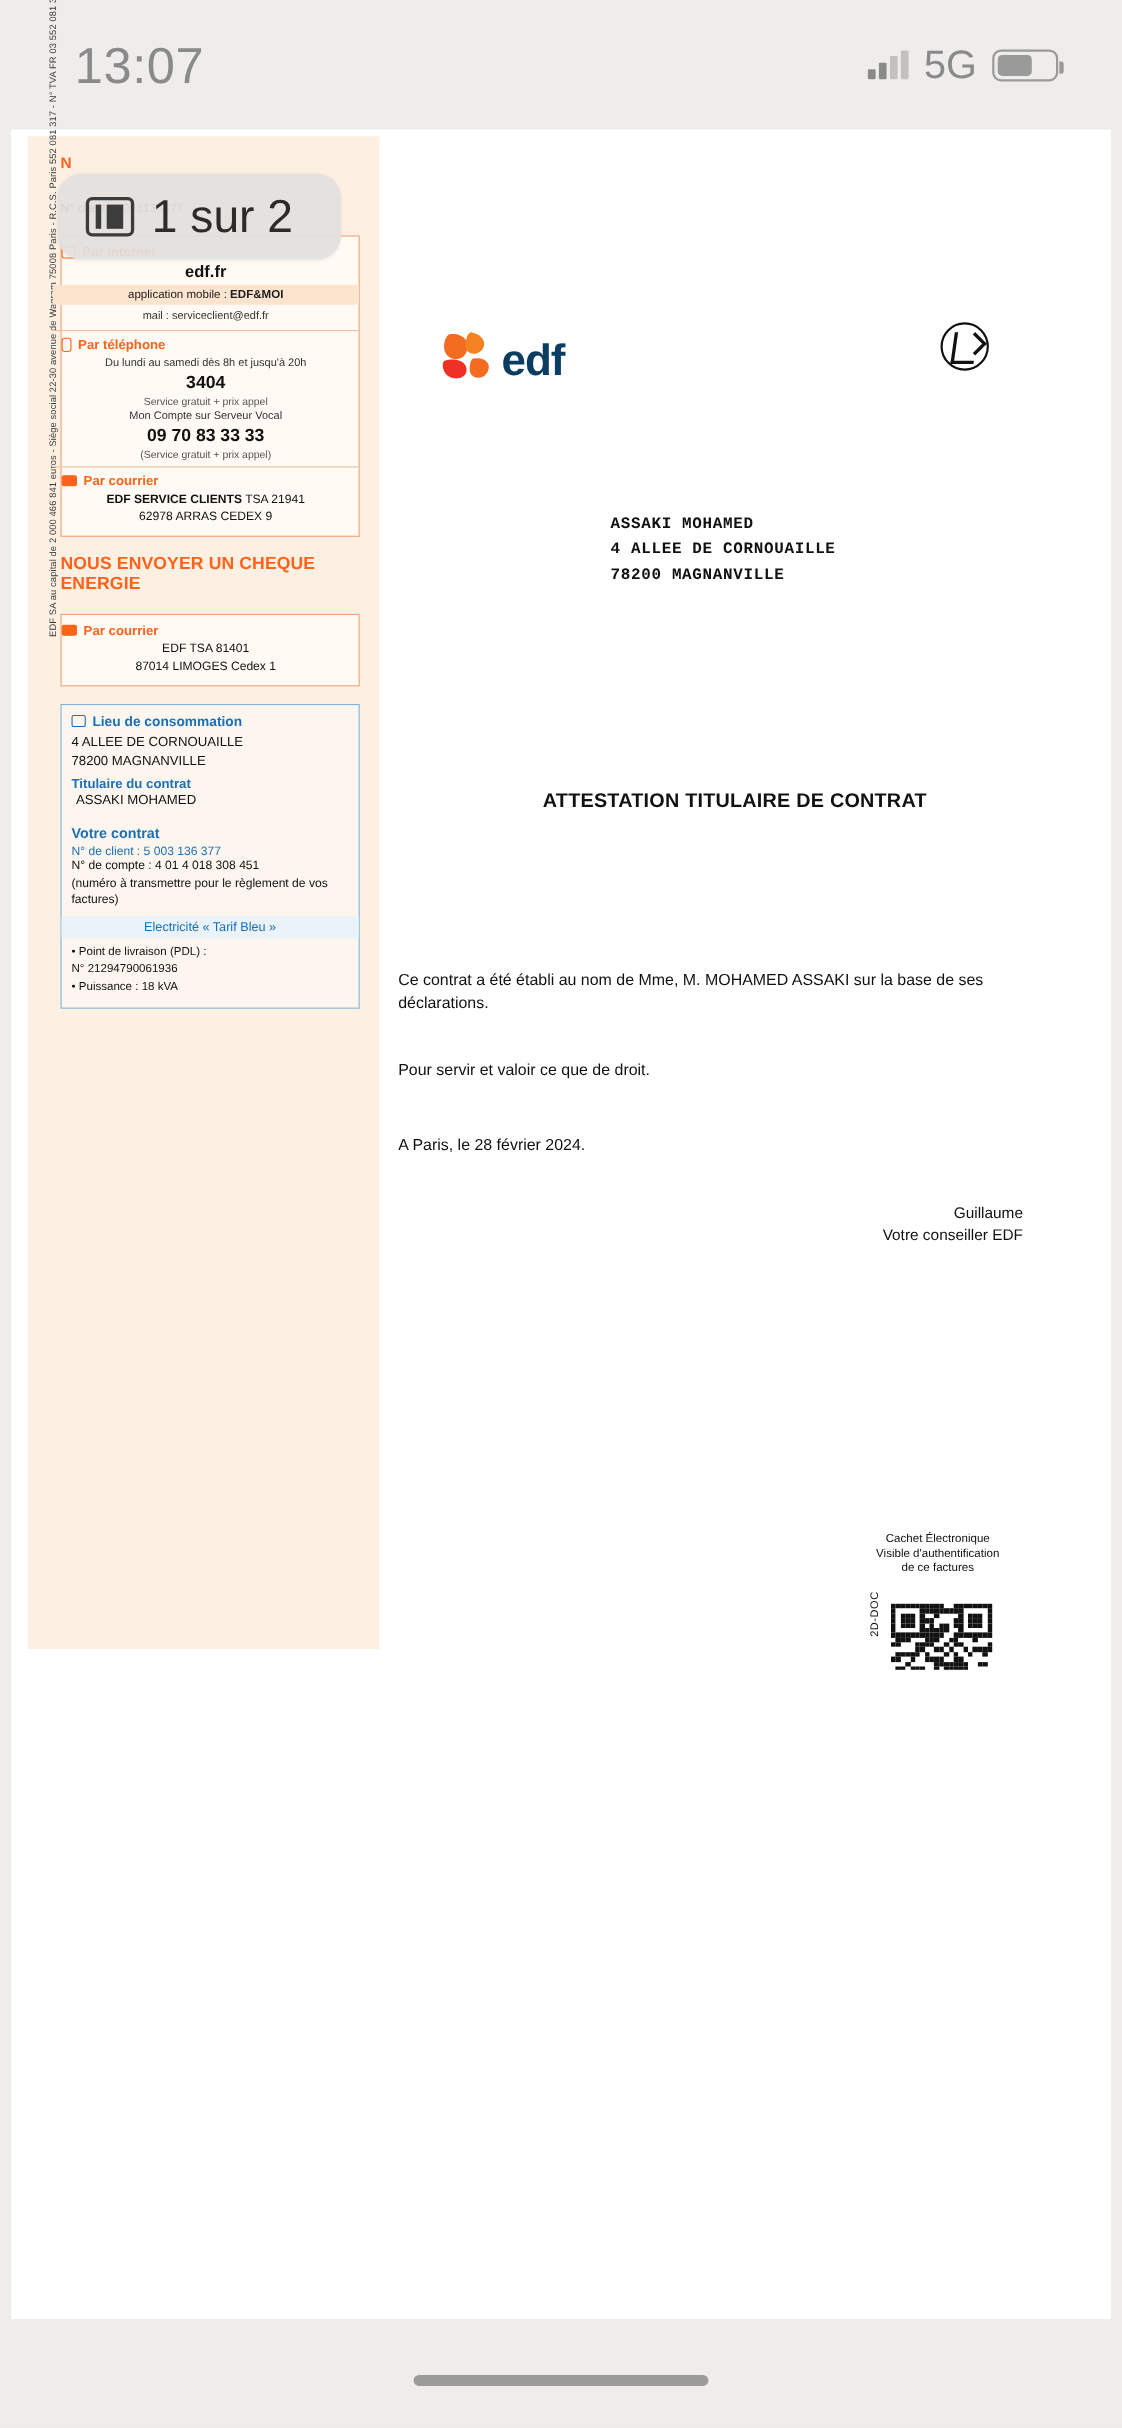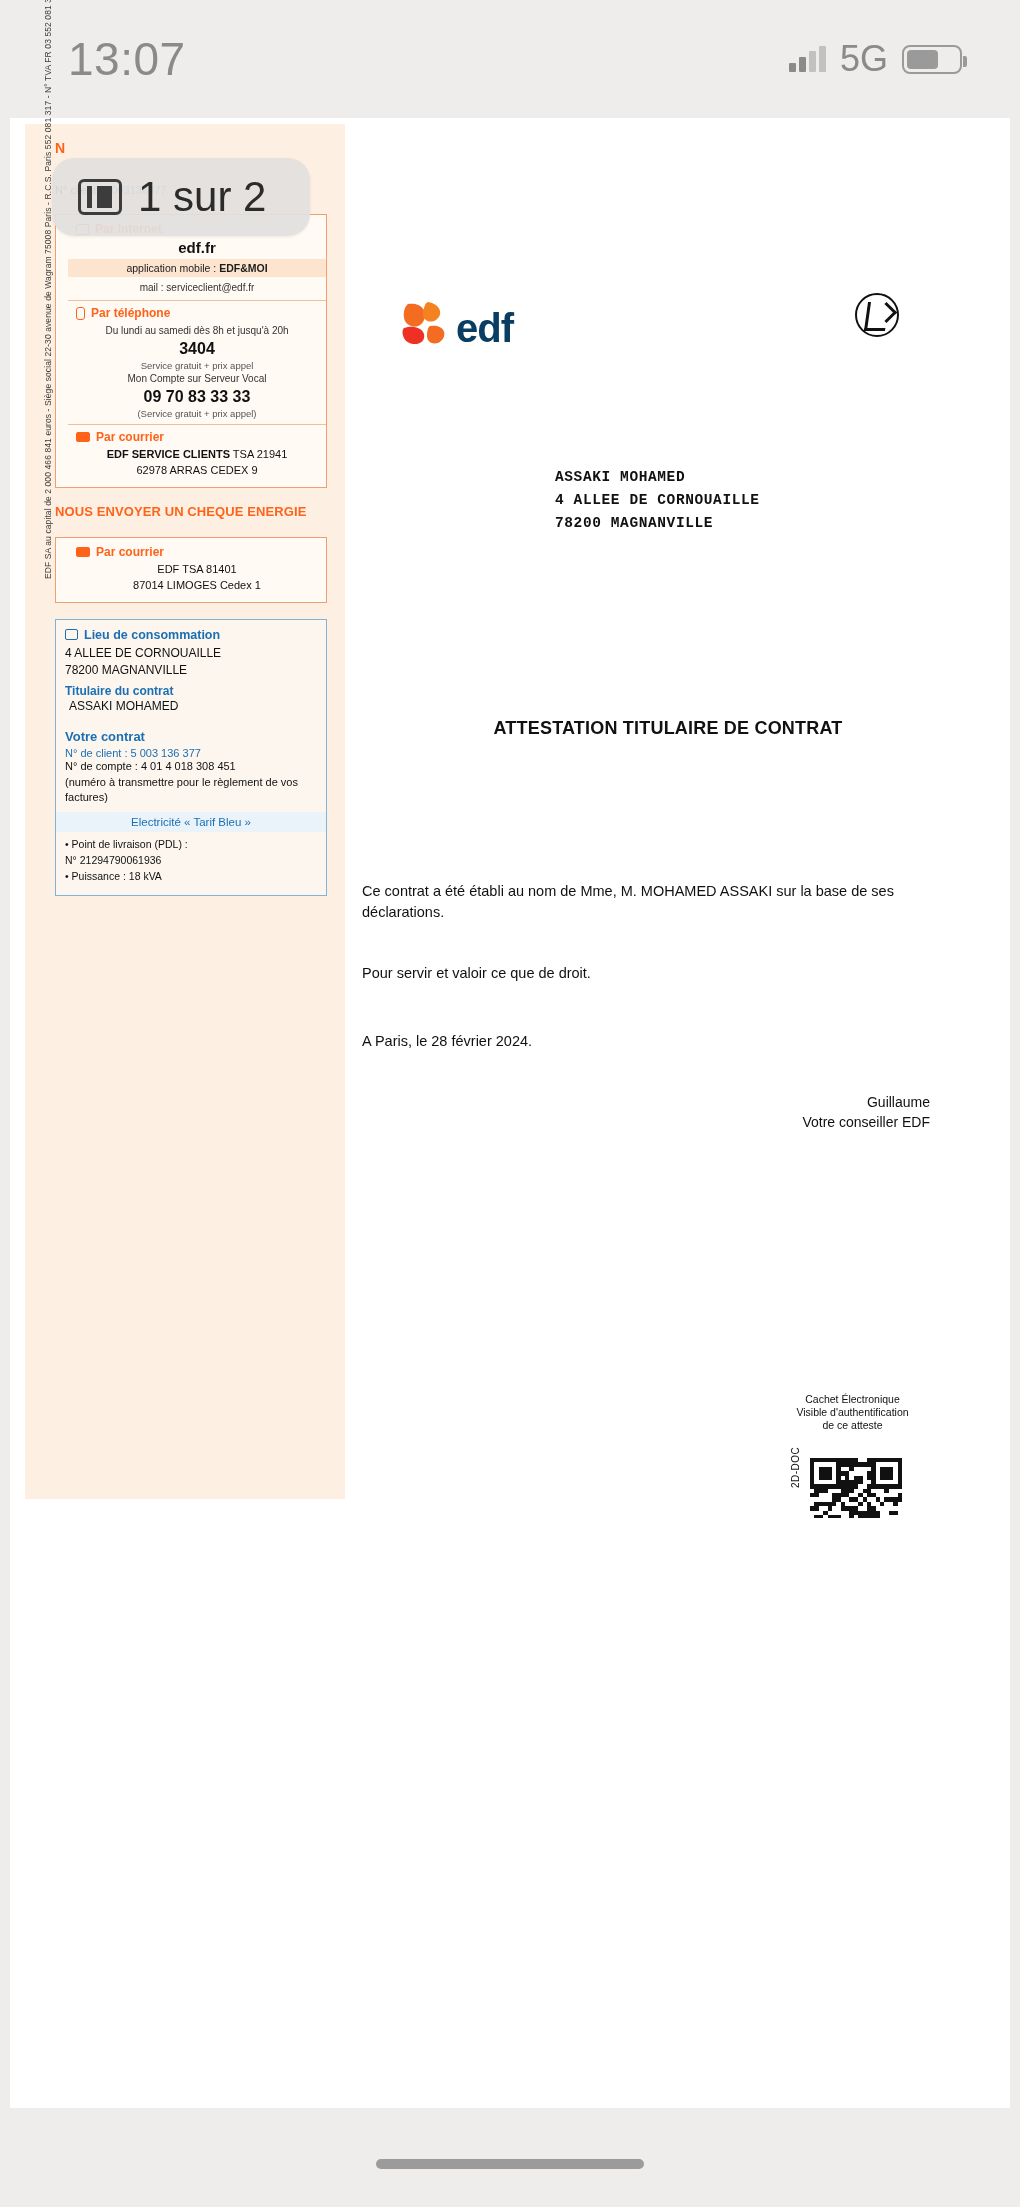--- a/index.html
+++ b/index.html
@@ -87,21 +87,21 @@
   .lc-inner { position: absolute; left: 30px; top: 16px; width: 272px; }
 
   .brand-top { font-size: 14px; font-weight: bold; color: #ff6319; letter-spacing: 0.2px; }
   .client-line { font-size: 11px; color: #333; margin-top: 28px; }
   .client-line span { color: #1a6fb5; }
 
   .panel {
     border: 1px solid #f0a070;
     background: #fffaf4;
     margin-top: 18px;
-    padding: 7px 8px 8px 20px;
+    padding: 7px 8px 8px 0;
   }
   .panel-2 { background: #fffaf4; }
   .panel h4 {
     color: #ff6319; font-size: 12px; font-weight: bold;
     display: flex; align-items: center; gap: 6px; margin-bottom: 3px;
   }
   .mini-icon {
     display: inline-block; width: 13px; height: 11px;
     border: 1.4px solid #ff6319; border-radius: 2px;
   }
@@ -116,21 +116,21 @@
     text-align: center; padding: 3px 0; margin: 3px -8px;
   }
   .orange-band b { font-weight: bold; }
   .thin { font-size: 10px; color: #333; text-align: center; padding: 2px 0; }
   .rule { border-top: 1px solid #f0c09a; margin: 5px -8px; }
   .small-grey { font-size: 9.5px; color: #555; text-align: center; }
   .courrier-body { font-size: 11px; color: #111; text-align: center; line-height: 1.45; }
   .courrier-body b { font-weight: bold; }
 
   .cheque-title {
-    color: #ff6319; font-size: 13px; font-weight: bold;
+    color: #ff6319; font-size: 16px; font-weight: bold;
     margin: 16px 0 0 0; letter-spacing: 0.1px;
   }
 
   .panel-blue {
     border: 1px solid #7fb4d8; background: #fdf6ee;
     margin-top: 16px; padding: 8px 9px 10px 9px;
   }
   .blue-h {
     color: #1a6fb5; font-size: 12.5px; font-weight: bold;
     display: flex; align-items: center; gap: 6px; margin-bottom: 3px;
@@ -370,21 +370,21 @@
       <div class="para p4">A Paris, le 28 février 2024.</div>
 
       <div class="signoff">
         <div>Guillaume</div>
         <div>Votre conseiller EDF</div>
       </div>
 
       <div class="cachet">
         <div>Cachet Électronique</div>
         <div>Visible d'authentification</div>
-        <div>de ce atteste</div>
+        <div>de ce factures</div>
       </div>
       <div class="qr-wrap">
         <div class="qr-label">2D-DOC</div>
         <div class="qr" id="qr">
             <i class="on"></i>
             <i class="on"></i>
             <i class="on"></i>
             <i class="on"></i>
             <i class="on"></i>
             <i class="on"></i>

